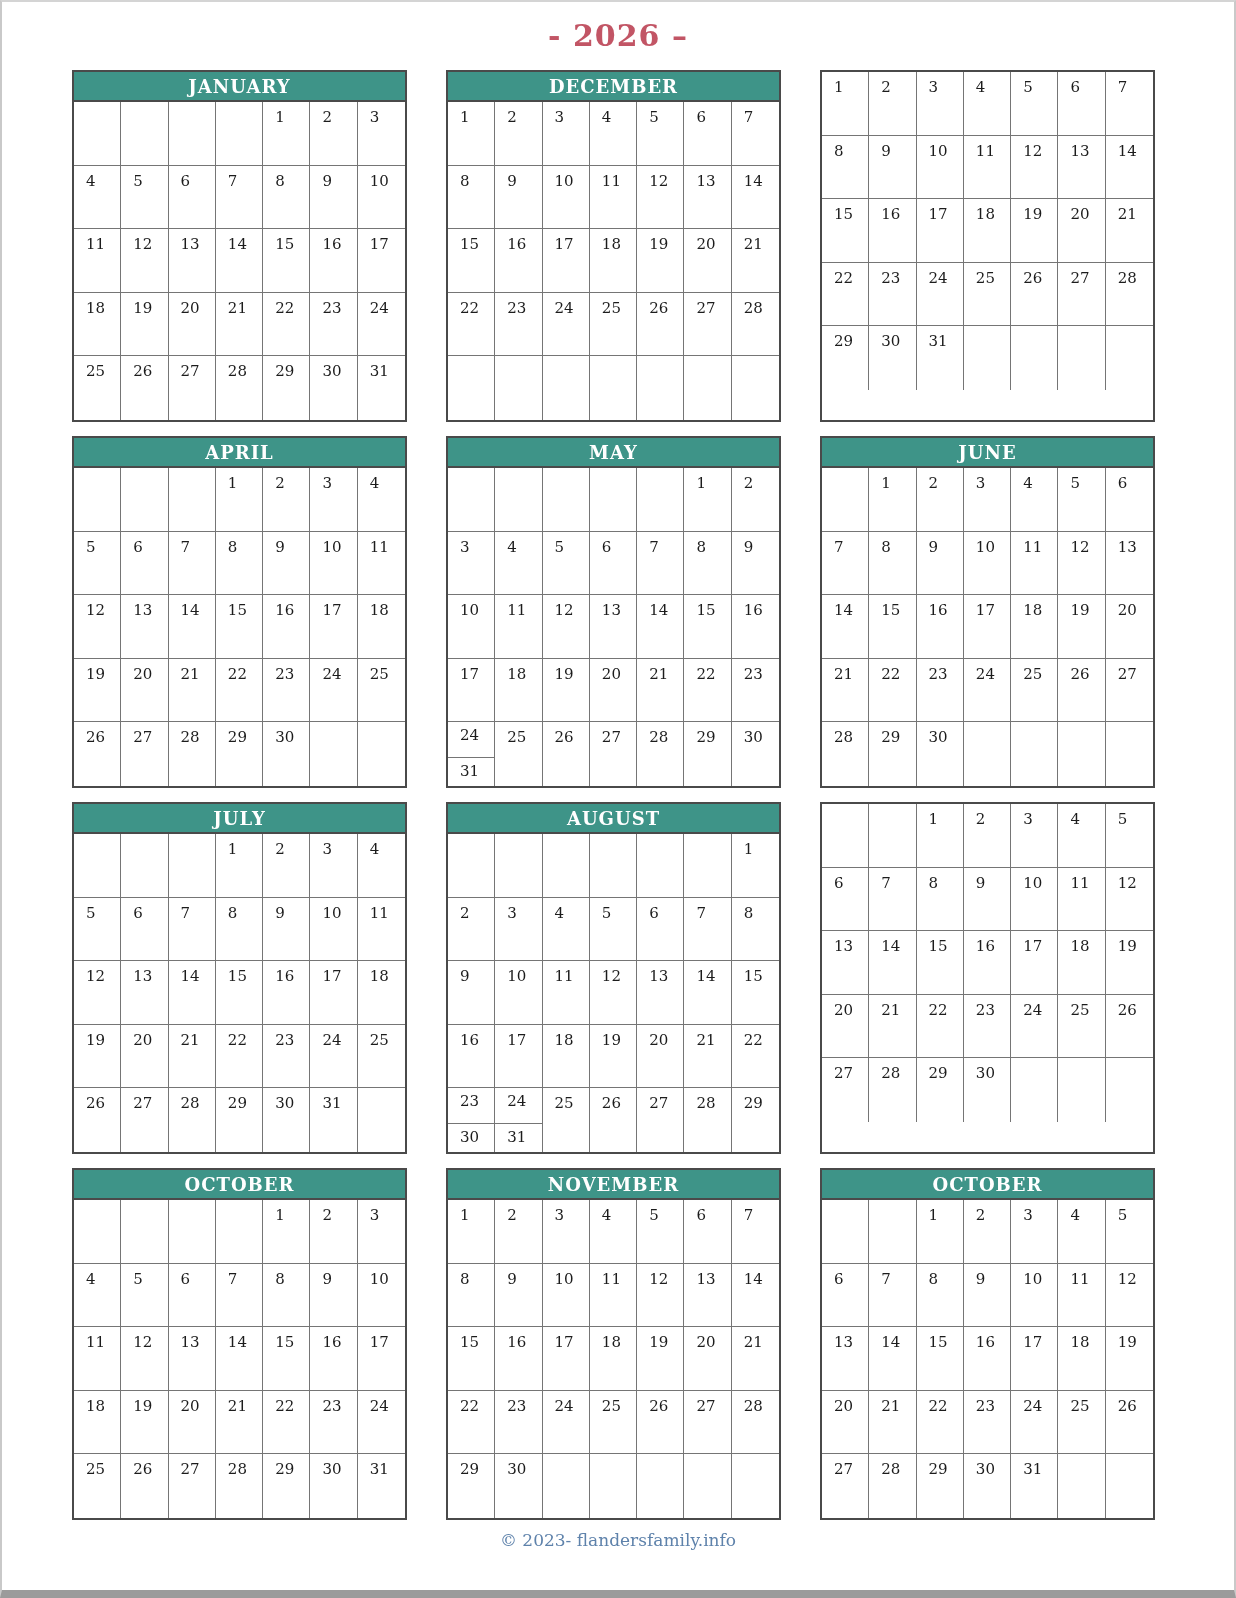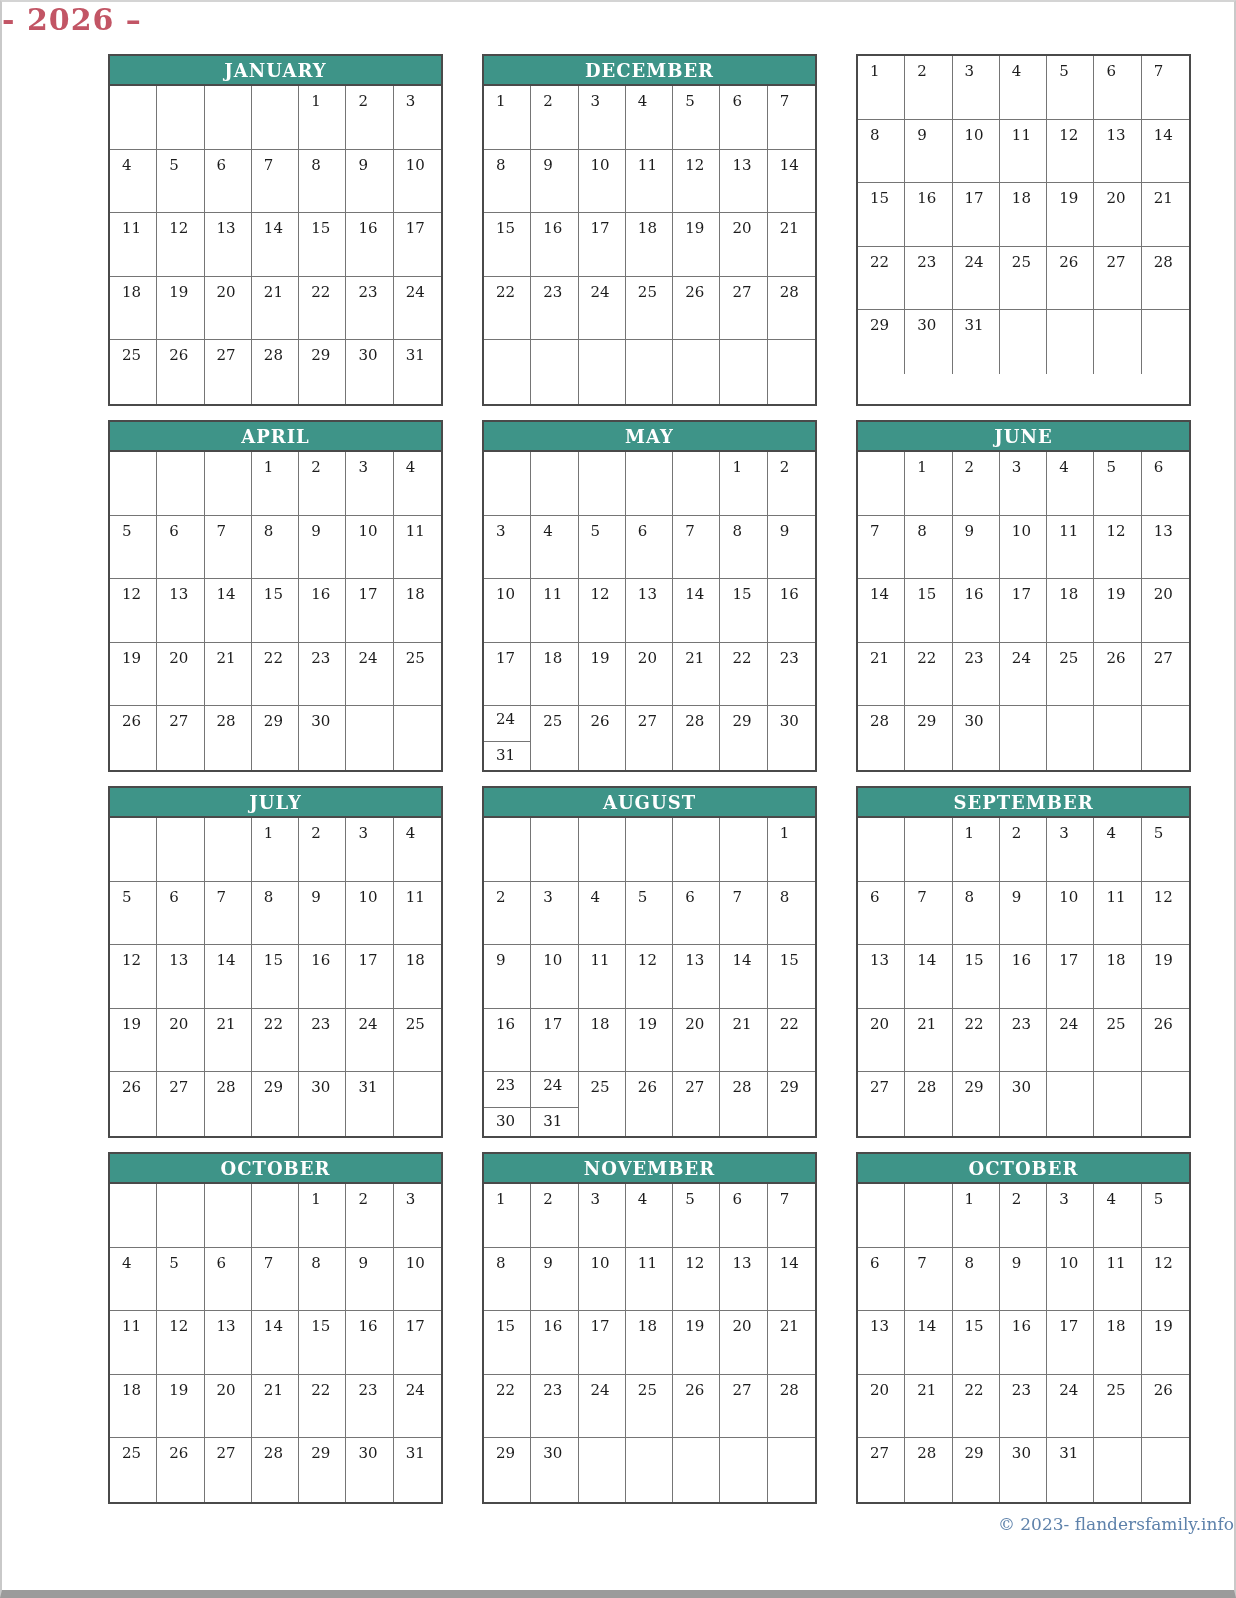--- a/index.html
+++ b/index.html
@@ -9,26 +9,26 @@
   *{box-sizing:border-box;}
   html,body{margin:0;padding:0;}
   body{
     width:1236px;height:1598px;background:#ffffff;
     font-family:"DejaVu Serif", serif;
     border-left:2px solid #c9c9c9;border-right:2px solid #c9c9c9;
     border-top:2px solid #d4d4d4;border-bottom:8px solid #9b9b9b;
     overflow:hidden;
   }
   .title{
-    color:var(--title);
+    text-align:center;color:var(--title);
     font-size:30px;font-weight:bold;letter-spacing:1px;
-    height:38px;
+    margin-top:16px;height:38px;
   }
   .months{
-    width:1083px;margin:14px 0 0 106px;
+    width:1083px;margin:14px 0 0 70px;
     display:grid;grid-template-columns:repeat(3,335px);
     justify-content:space-between;row-gap:14px;
   }
   .month{width:335px;border:2px solid var(--outer);background:#fff;}
   .month-header{
     background:var(--teal);color:#ffffff;
     height:30px;line-height:30px;text-align:center;
     font-size:18px;font-weight:bold;letter-spacing:1px;
     border-bottom:2px solid var(--outer);
   }
@@ -37,21 +37,21 @@
     border-right:1px solid var(--inner);border-bottom:1px solid var(--inner);
     font-size:15px;color:var(--ink);padding:6px 0 0 12px;overflow:hidden;
   }
   .cell:nth-child(7n){border-right:none;}
   .cell:nth-last-child(-n+7){border-bottom:none;}
   .cell.split{padding:0;display:flex;flex-direction:column;}
   .half{padding:4px 0 0 12px;}
   .half.top{height:56%;border-bottom:1px solid var(--inner);}
   .half.bottom{flex:1;}
   .footer{
-    text-align:right;color:var(--footer);
+    text-align:center;color:var(--footer);
     font-size:17px;margin-top:10px;
   }
 </style>
 </head>
 <body>
 
 <div>
   <div class="title">- 2026 –</div>
   <div class="months">
       <div class="month">
@@ -376,21 +376,20 @@
             <div class="half bottom">31</div>
           </div>
           <div class="cell">25</div>
           <div class="cell">26</div>
           <div class="cell">27</div>
           <div class="cell">28</div>
           <div class="cell">29</div>
         </div>
       </div>
       <div class="month">
-        <div class="month-header">SEPTEMBER</div>
         <div class="month-grid">
           <div class="cell"></div>
           <div class="cell"></div>
           <div class="cell">1</div>
           <div class="cell">2</div>
           <div class="cell">3</div>
           <div class="cell">4</div>
           <div class="cell">5</div>
           <div class="cell">6</div>
           <div class="cell">7</div>

